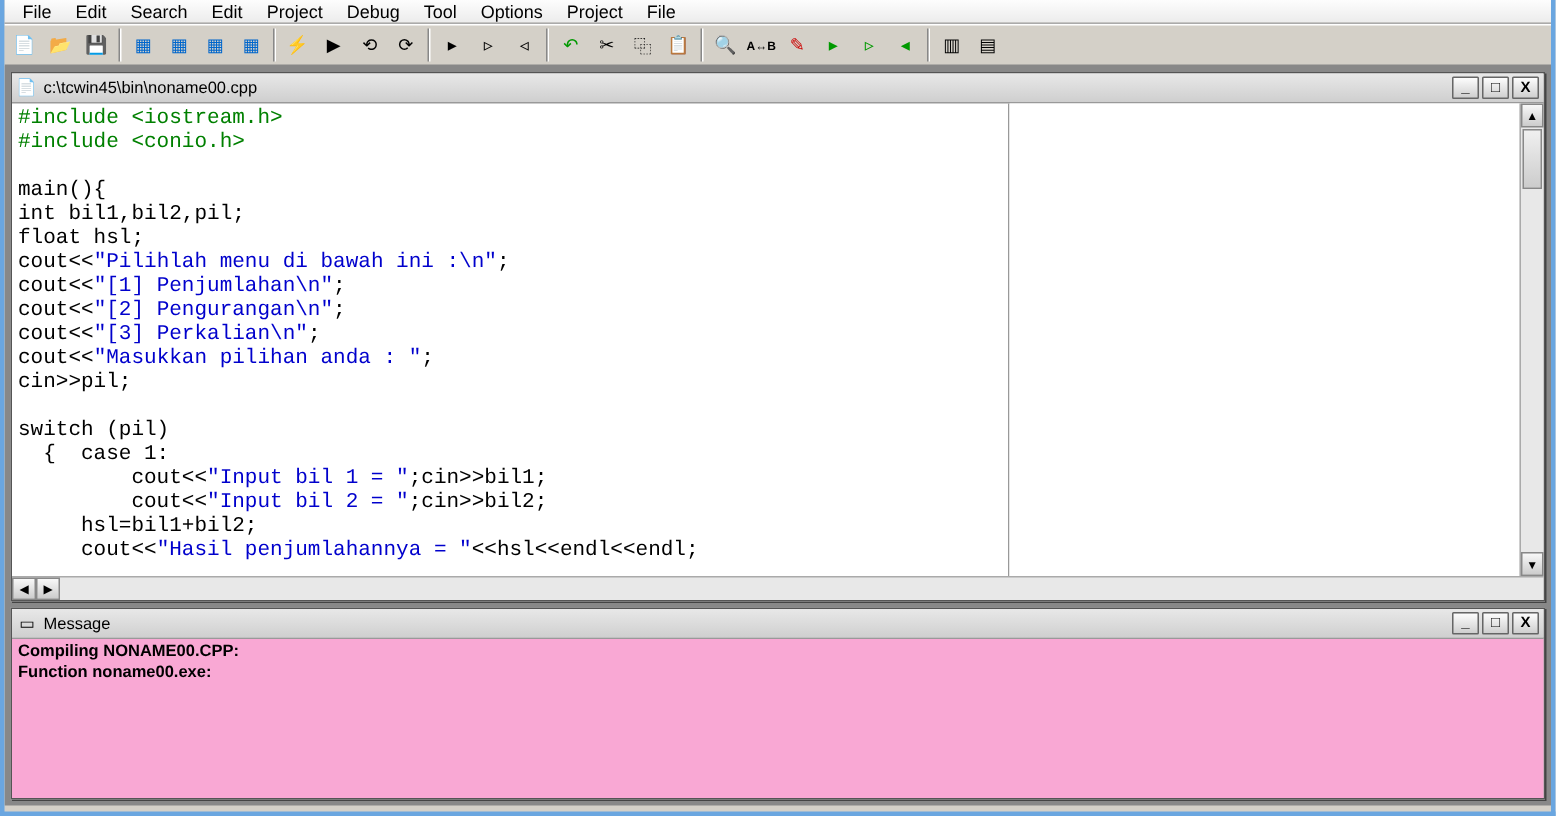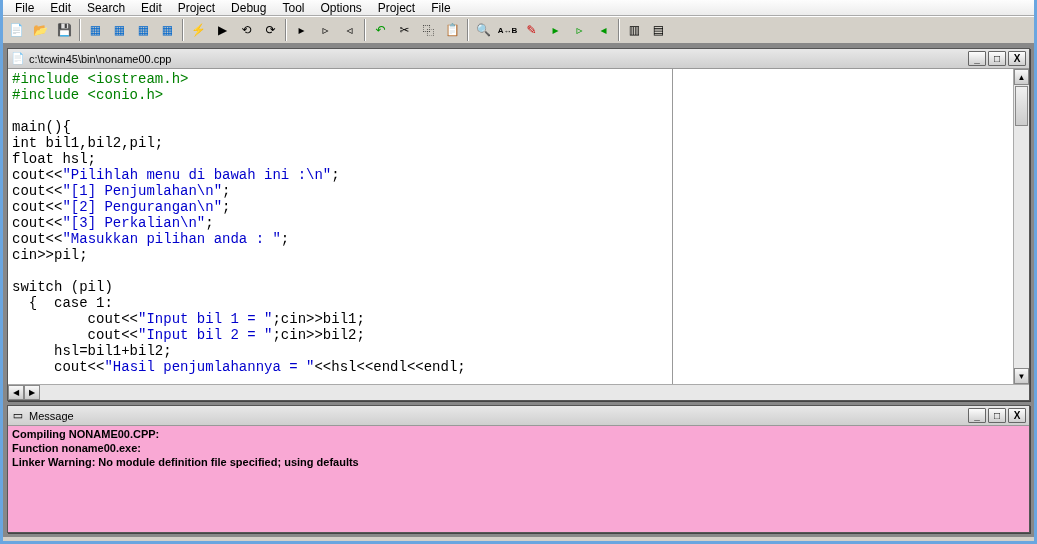--- a/index.html
+++ b/index.html
@@ -120,17 +120,16 @@
       <span class="ticon">▭</span>
       <span>Message</span>
       <span class="spacer"></span>
       <div class="winbtn">_</div>
       <div class="winbtn">□</div>
       <div class="winbtn">X</div>
     </div>
     <div class="msg-body" id="msg-body">
         <div class="msg-line">Compiling NONAME00.CPP:</div>
         <div class="msg-line">Function noname00.exe:</div>
-        <div class="msg-line">Linker Warning: No module definition file specified; using defaults</div>
       </div>
   </div>
 
 </div>
 
 </body></html>

